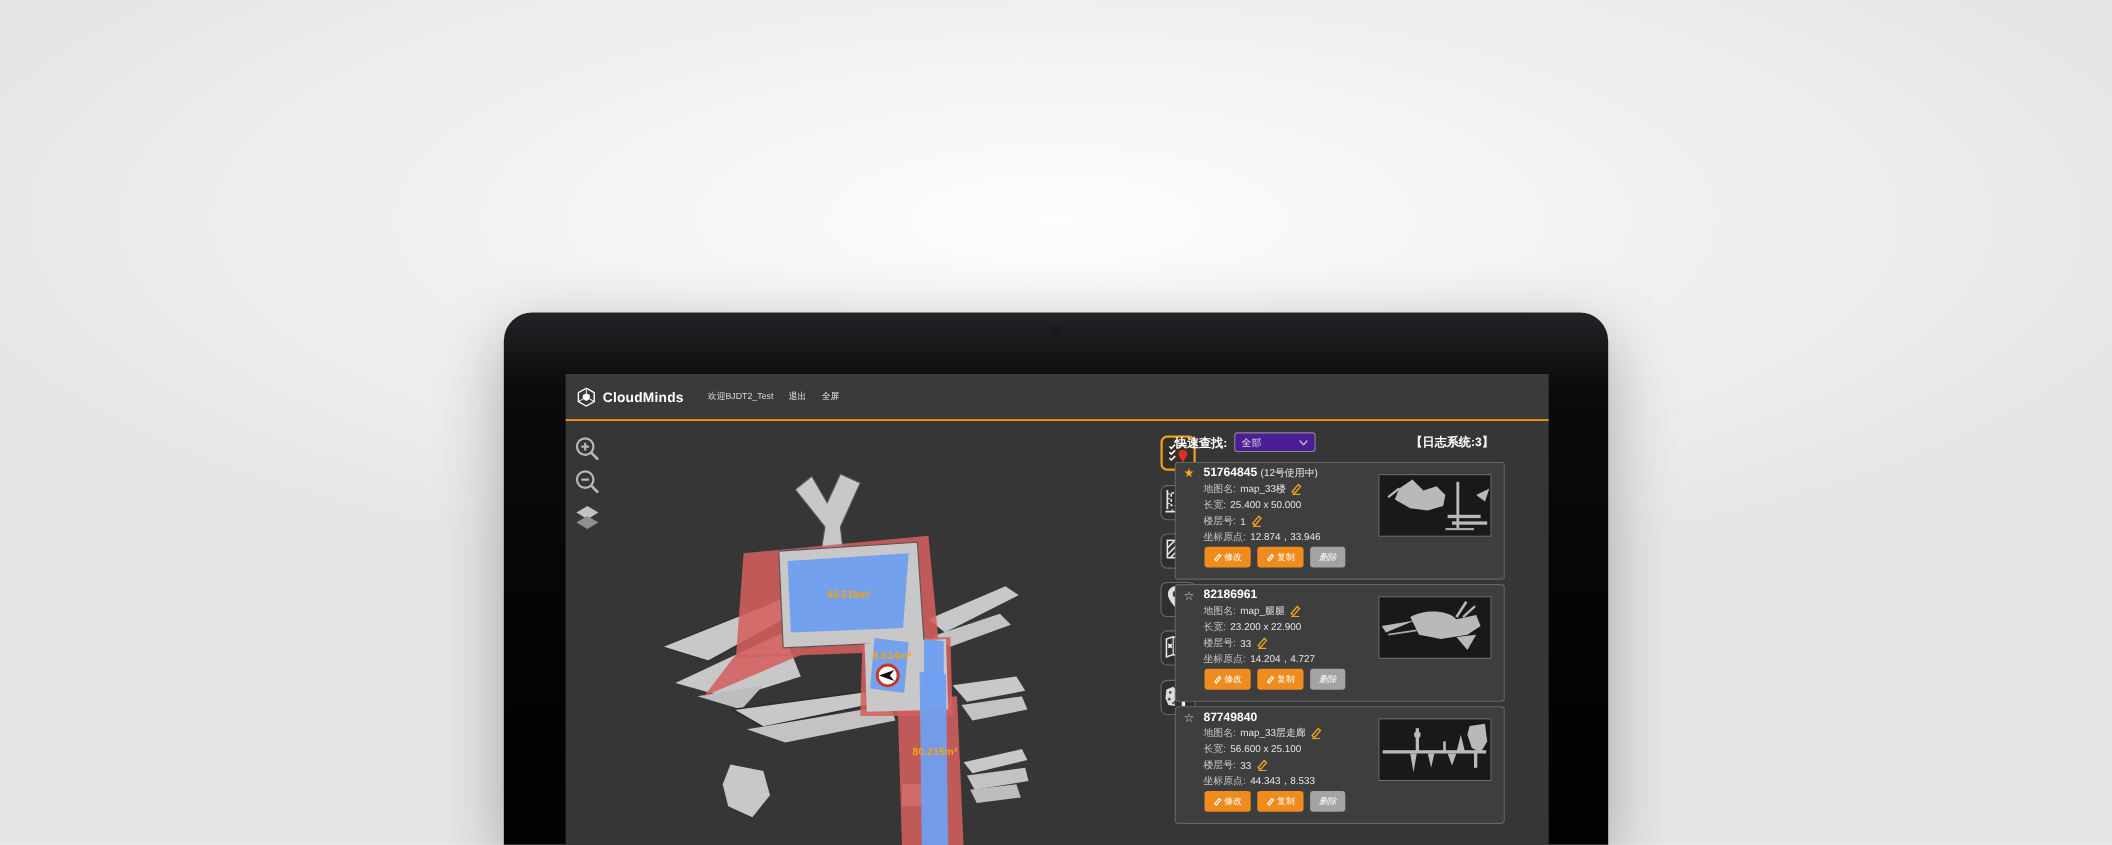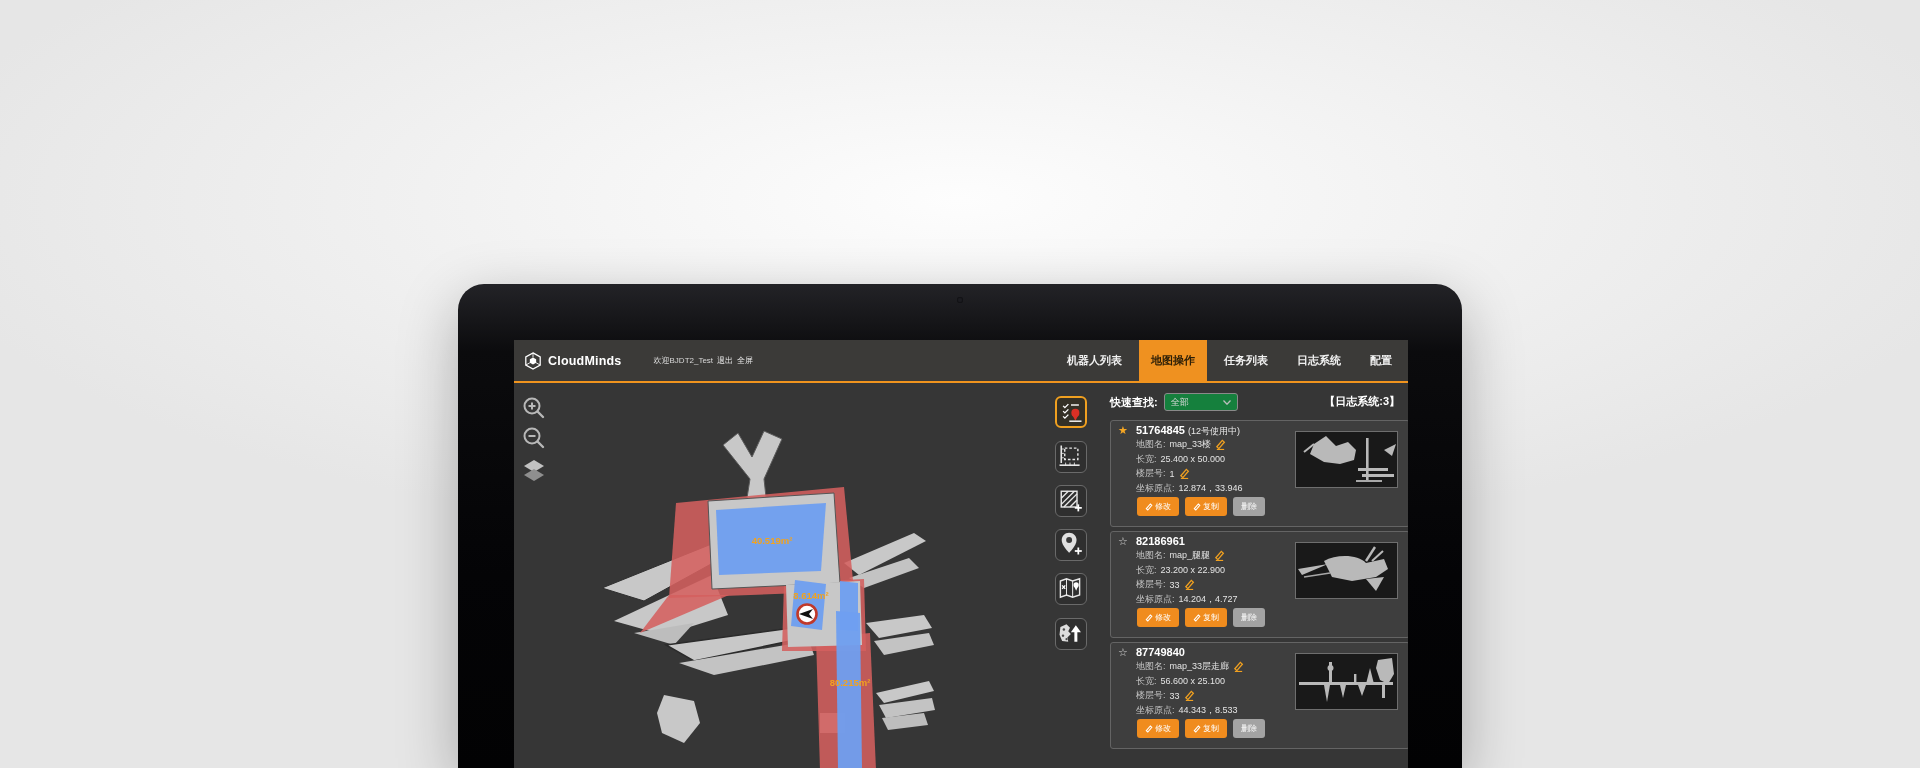--- a/index.html
+++ b/index.html
@@ -12,61 +12,61 @@
     box-shadow:0 18px 60px rgba(0,0,0,.28);}
   .camera{position:absolute;left:499px;top:13px;width:6px;height:6px;border-radius:50%;
     background:#1d1d22;box-shadow:0 0 2px #000 inset;}
   .screen{position:absolute;left:56px;top:56px;width:894px;height:430px;background:#101010;overflow:hidden;}
 
   
   .nav{position:absolute;left:0;top:0;width:894px;height:41px;background:#3b3a38;display:flex;align-items:center;}
   .accentline{position:absolute;left:0;top:41px;width:894px;height:2px;background:#f0941e;}
   .brand{display:flex;align-items:center;margin-left:10px;}
   .brand span{color:#fff;font-size:12.5px;font-weight:700;letter-spacing:.2px;margin-left:6px;}
-  .usermeta{display:flex;align-items:center;margin-left:32px;color:#d8d8d8;font-size:8px;gap:4px;}
+  .usermeta{display:flex;align-items:center;margin-left:22px;color:#d8d8d8;font-size:8px;gap:14px;}
   .usermeta a{color:#e6e6e6;text-decoration:none;cursor:pointer;}
   .tabs{position:absolute;right:4px;top:0;height:41px;display:flex;align-items:stretch;}
   .tab{display:flex;align-items:center;padding:0 12px;margin-left:5px;color:#f0f0f0;
     font-size:11px;font-weight:700;cursor:pointer;white-space:nowrap;}
   .tab.active{background:#ef9120;color:#2d1f07;}
 
   
   .content{position:absolute;left:0;top:43px;width:894px;height:387px;background:#363636;overflow:hidden;}
   .mapctrl{position:absolute;left:7px;width:26px;height:26px;cursor:pointer;}
   .mapsvg{position:absolute;left:0;top:0;width:894px;height:387px;}
 
   
   .toolbtn{position:absolute;left:541px;width:32px;height:32px;background:#2f2f2f;
     border:1px solid #6a6a6a;border-radius:6px;box-sizing:border-box;cursor:pointer;}
   .toolbtn.active{border:2px solid #f0a020;background:#343026;}
 
   
-  .panel{position:absolute;left:596px;top:8px;width:292px;height:372px;}
+  .panel{position:absolute;left:554px;top:8px;width:292px;height:372px;}
   .phead{position:absolute;left:0;top:0;width:300px;height:22px;display:flex;align-items:center;}
   .pfind{color:#fff;font-size:11px;font-weight:700;}
-  .pselect{margin-left:6px;width:74px;height:18px;background:#15803d;border:1px solid #8a8a8a;
+  .pselect{margin-left:6px;width:74px;height:18px;background:#4c1d95;border:1px solid #8a8a8a;
     border-radius:3px;display:flex;align-items:center;justify-content:space-between;
     padding:0 6px;box-sizing:border-box;cursor:pointer;}
   .pselect span{color:#d8d8d8;font-size:9px;}
   .pcount{position:absolute;right:2px;top:3px;color:#fff;font-size:11px;font-weight:700;}
 
   .card{position:absolute;left:0;width:300px;height:107px;background:#3e3e3e;
     border:1px solid #646464;border-radius:3px;box-sizing:border-box;}
   .star{position:absolute;left:7px;top:3px;font-size:11px;cursor:pointer;}
   .star.on{color:#f5a623;} .star.off{color:#cfcfcf;}
   .chead{position:absolute;left:25px;top:3px;color:#fff;font-size:11px;font-weight:700;}
   .chead .sfx{font-size:9px;font-weight:400;color:#e8e8e8;}
   .crow{position:absolute;left:25px;display:flex;align-items:center;font-size:9px;}
   .crow .lab{color:#c6c6c6;margin-right:4px;} .crow .val{color:#e4e4e4;}
   .crow svg{margin-left:4px;}
   .cbtns{position:absolute;left:26px;top:76px;display:flex;gap:6px;}
   .btn{display:flex;align-items:center;gap:2px;border:none;border-radius:3px;
     font-size:8px;color:#fff;padding:4px 8px;cursor:pointer;font-family:inherit;}
   .btn.orange{background:#f08c1e;}
-  .btn.gray{background:#a3a3a3;color:#fdfdfd;}
+  .btn.gray{background:#a3a3a3;color:#fdfdfd;font-style:italic;}
   .thumb{position:absolute;left:184px;top:10px;width:103px;height:57px;background:#191919;
     border:1px solid #6e6e6e;box-sizing:border-box;cursor:pointer;}
 </style>
 </head>
 <body>
 
 <div class="page">
   <div class="laptop">
     <div class="camera"></div>
 
@@ -81,27 +81,20 @@
             <line x1="13.5" y1="12" x2="18" y2="14.5" stroke="#fff" stroke-width="1"></line>
             <line x1="6.5" y1="12" x2="2" y2="14.5" stroke="#fff" stroke-width="1"></line>
           </svg>
           <span>CloudMinds</span>
         </div>
         <div class="usermeta">
           <span>欢迎BJDT2_Test</span>
           <a>退出</a>
           <a>全屏</a>
         </div>
-        <nav class="tabs">
-          <div class="tab">机器人列表</div>
-          <div class="tab active">地图操作</div>
-          <div class="tab">任务列表</div>
-          <div class="tab">日志系统</div>
-          <div class="tab">配置</div>
-        </nav>
       </header>
       <div class="accentline"></div>
 
       <div class="content">
 
         <svg class="mapsvg" viewBox="0 0 894 387">
           <g>
 
             <path d="M209,62 L224,50 L238,74 L250,48 L268,56 L250,96 L254,132 L230,134 L236,96 Z" fill="#c8c8c8" stroke="#5a5a5a" stroke-width="1"></path>
             <polygon points="226,132 254,132 252,154 230,154" fill="#c8c8c8"></polygon>

